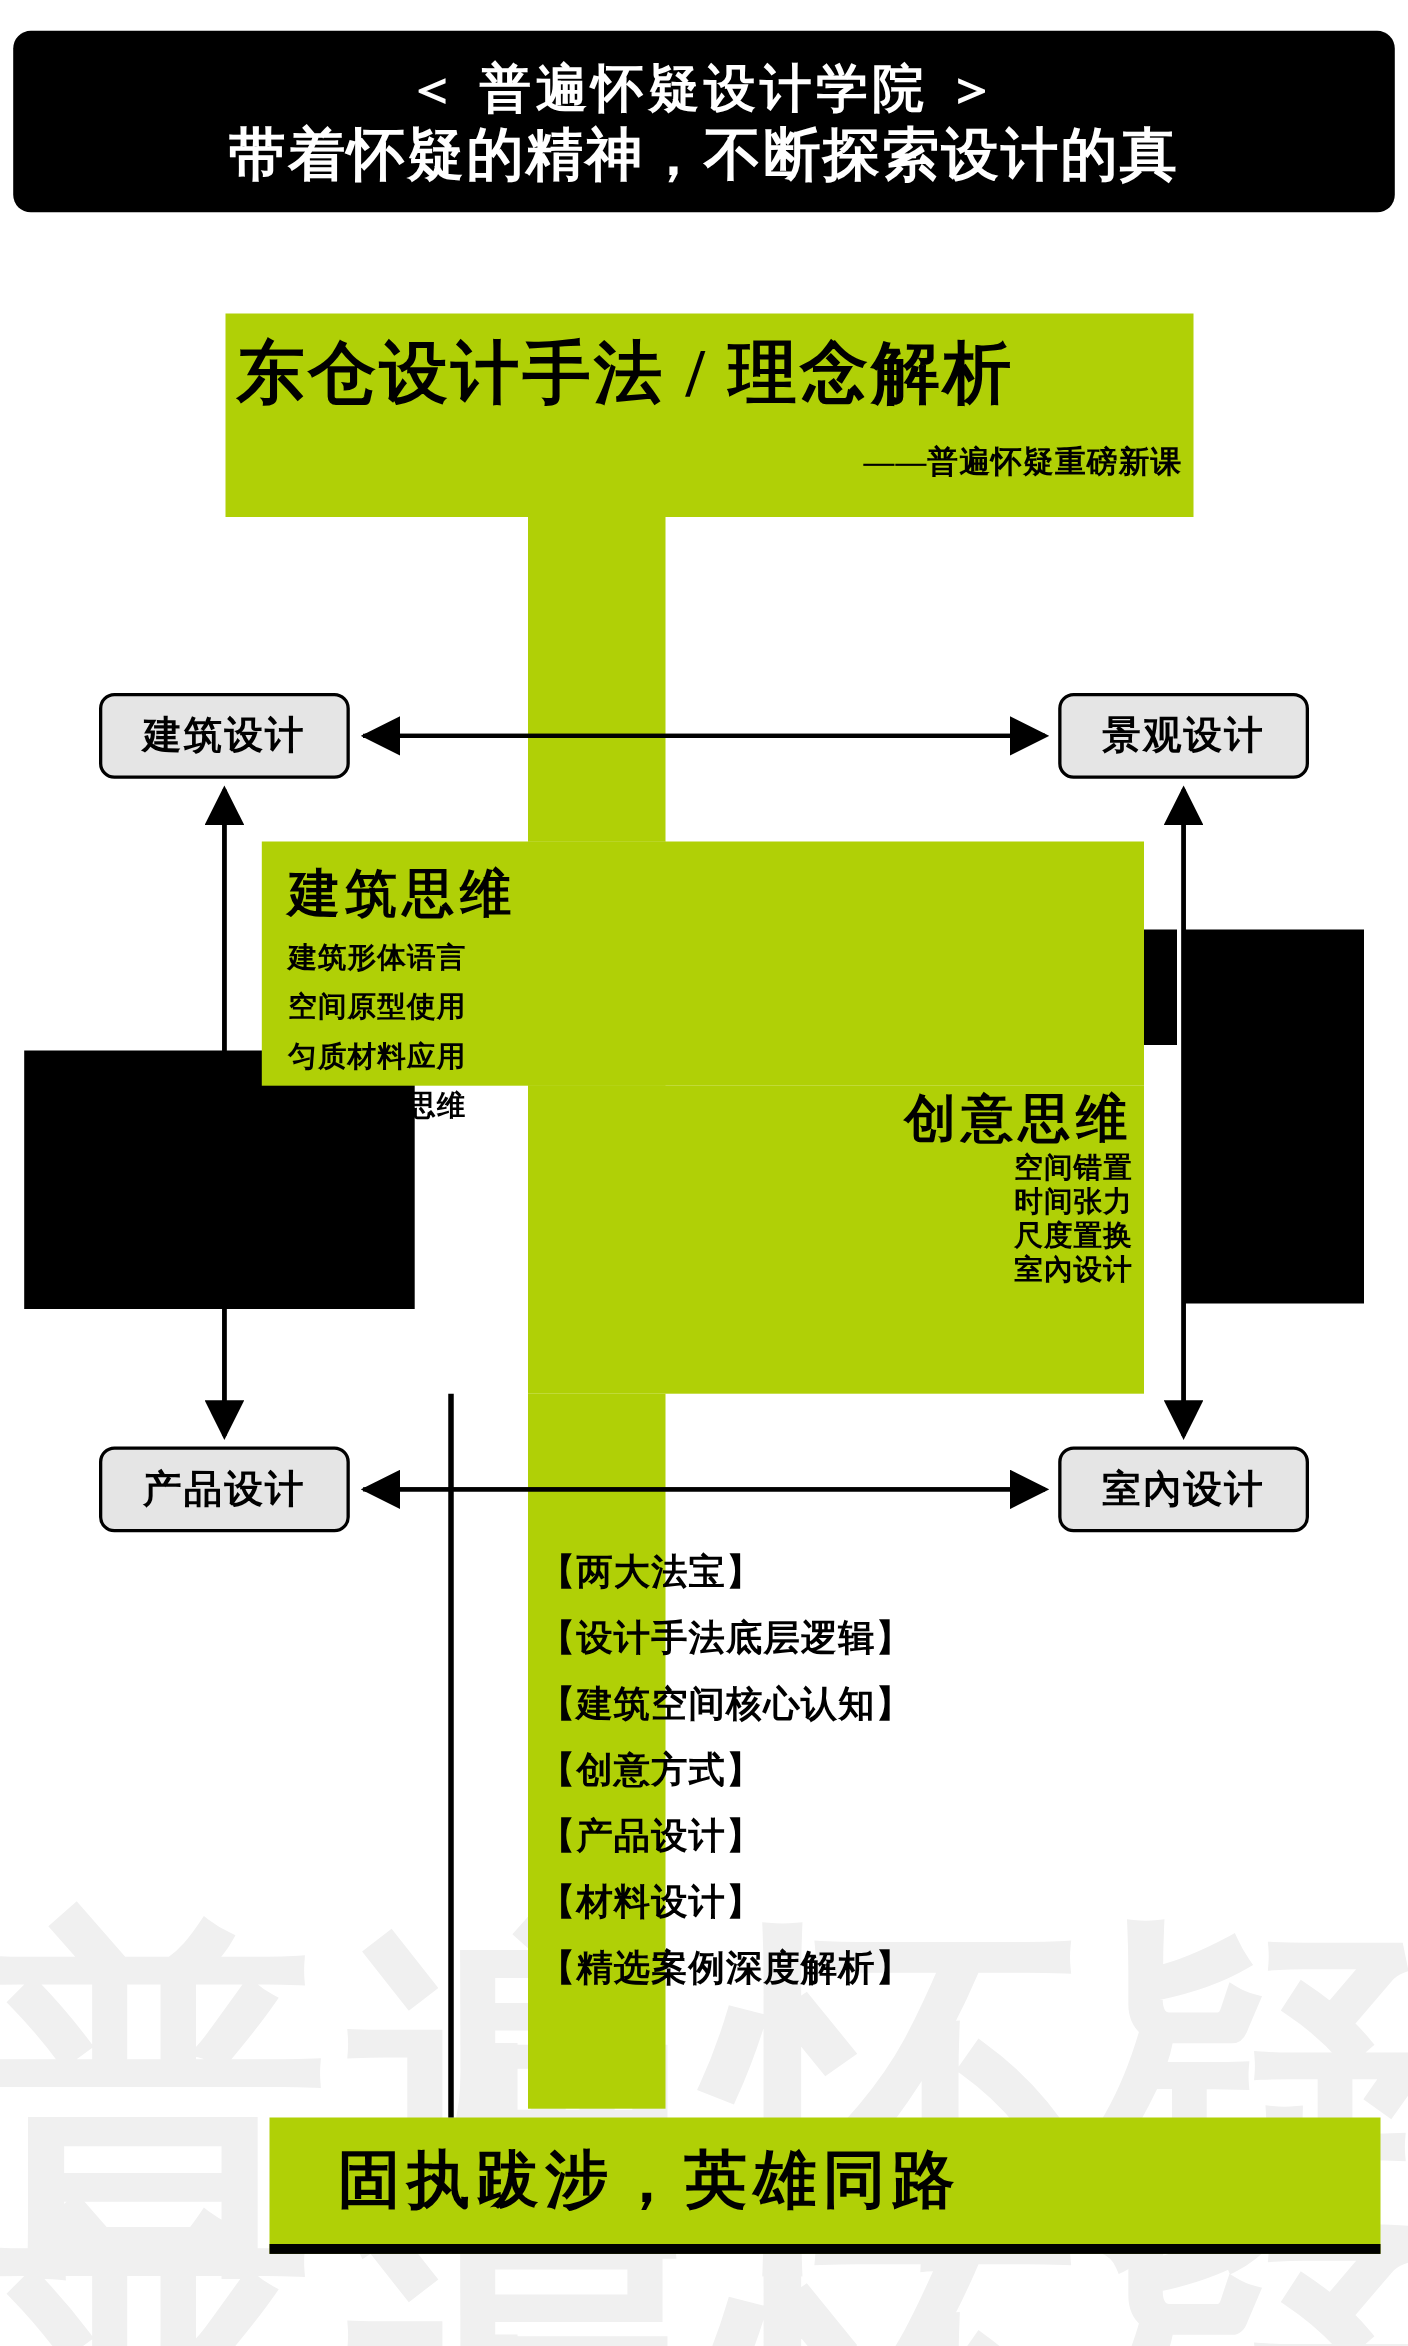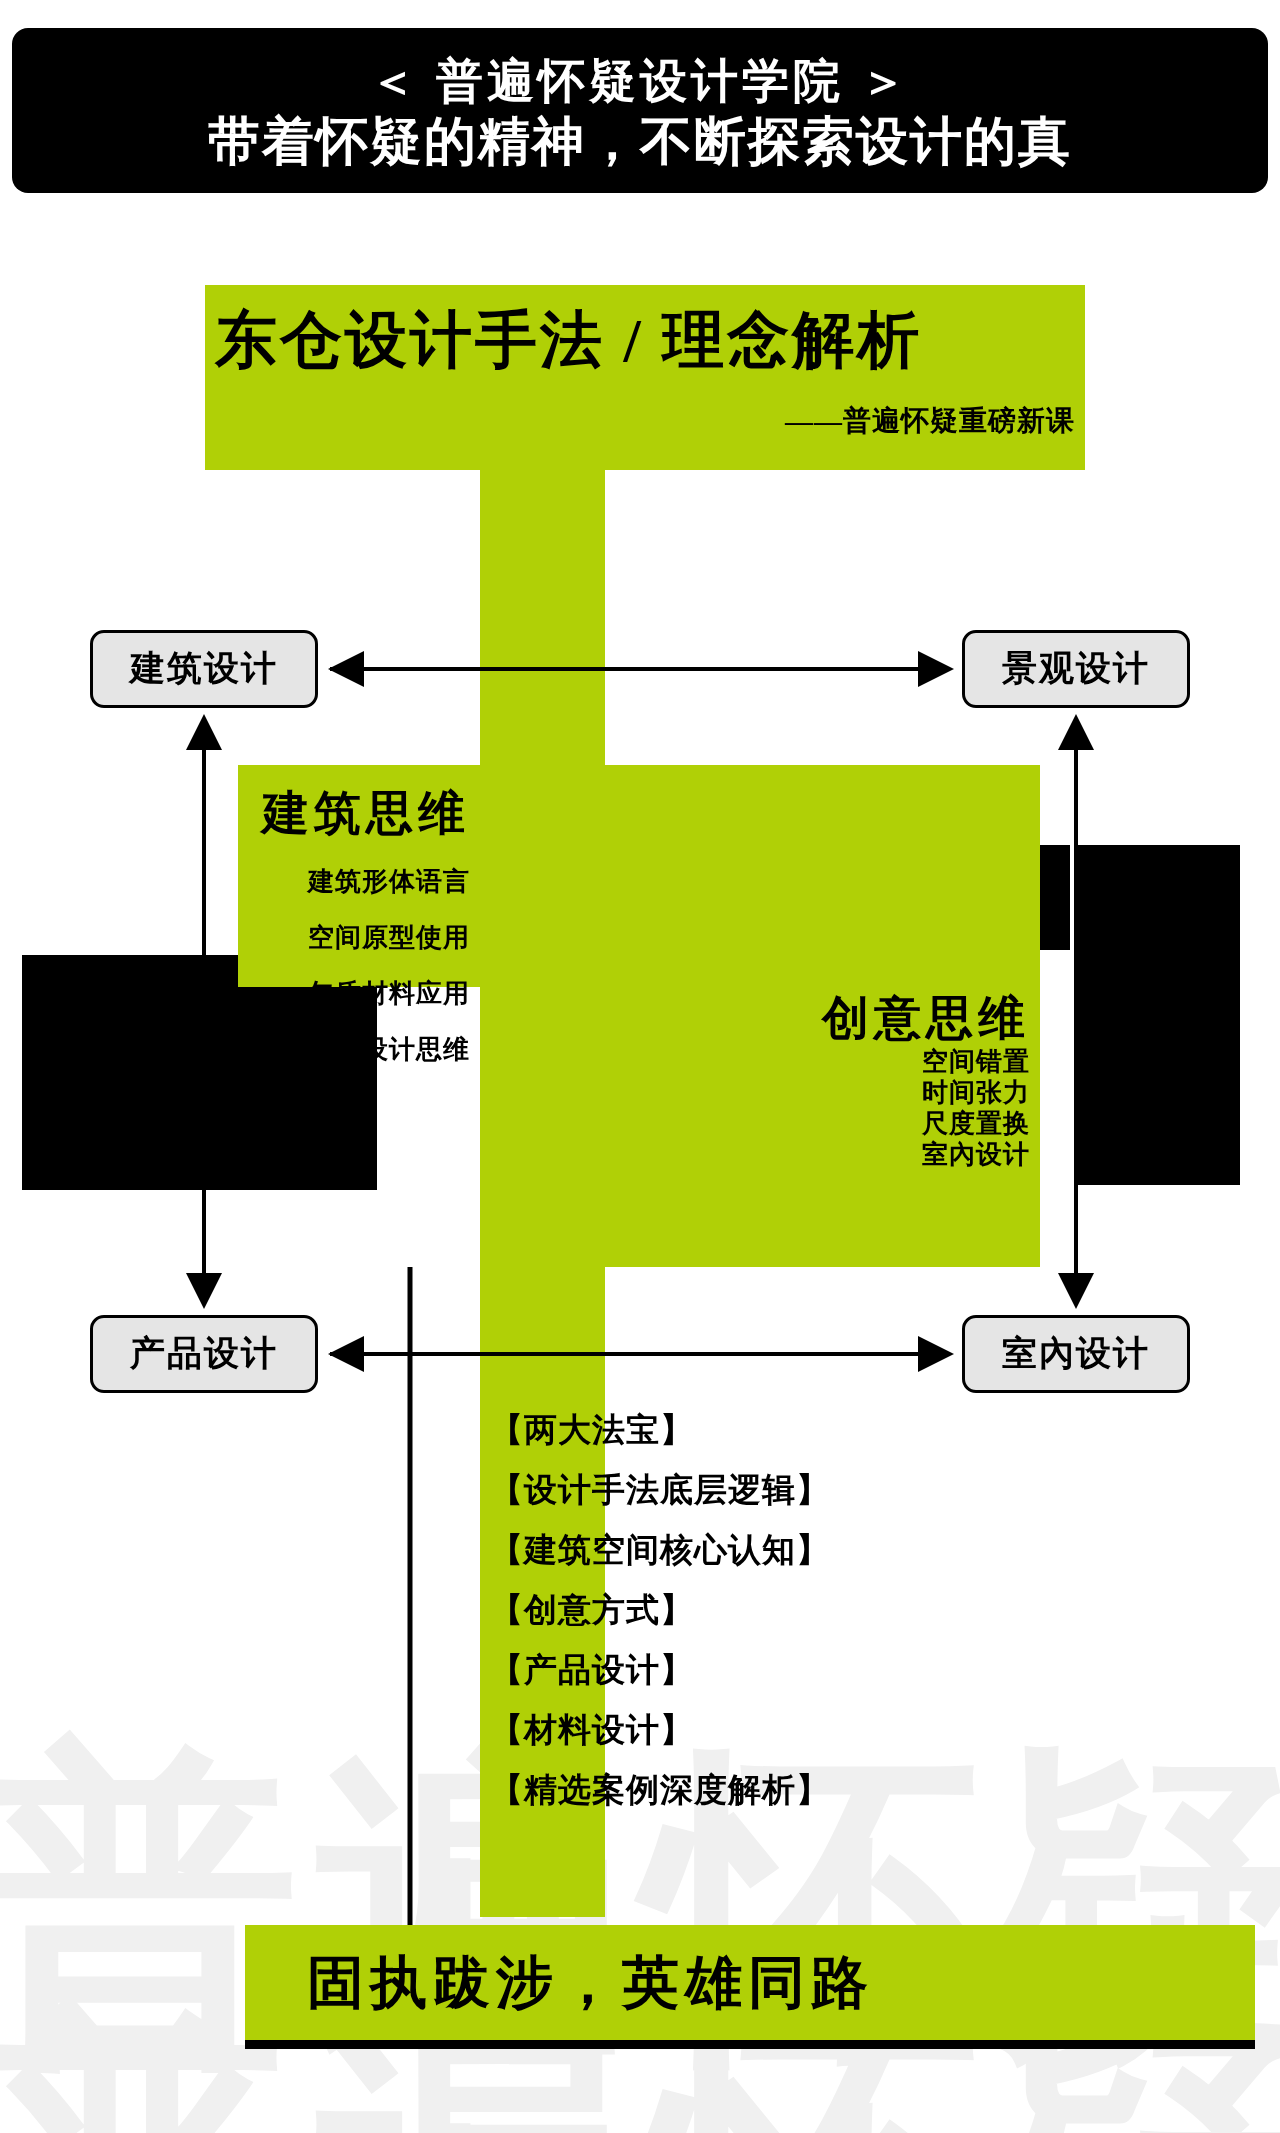--- a/index.html
+++ b/index.html
@@ -163,21 +163,21 @@
   }
   .think-list{
     font-size:26px;
     line-height:31px;
     font-weight:700;
     color:#000000;
     letter-spacing:1px;
     white-space:nowrap;
   }
   .block-arch{ left:262px; top:785px; text-align:left; }
-  .block-arch .think-list{ margin-top:25px;text-align:right; }
+  .block-arch .think-list{ margin-top:14px; }
   .block-create{ left:560px; top:990px; width:470px; text-align:right; }
   .block-create .think-list{ }
 
   
   .bracket-list{
     position:absolute;
     left:490px; top:1400px;
     z-index:6;
   }
   .bracket-item{

